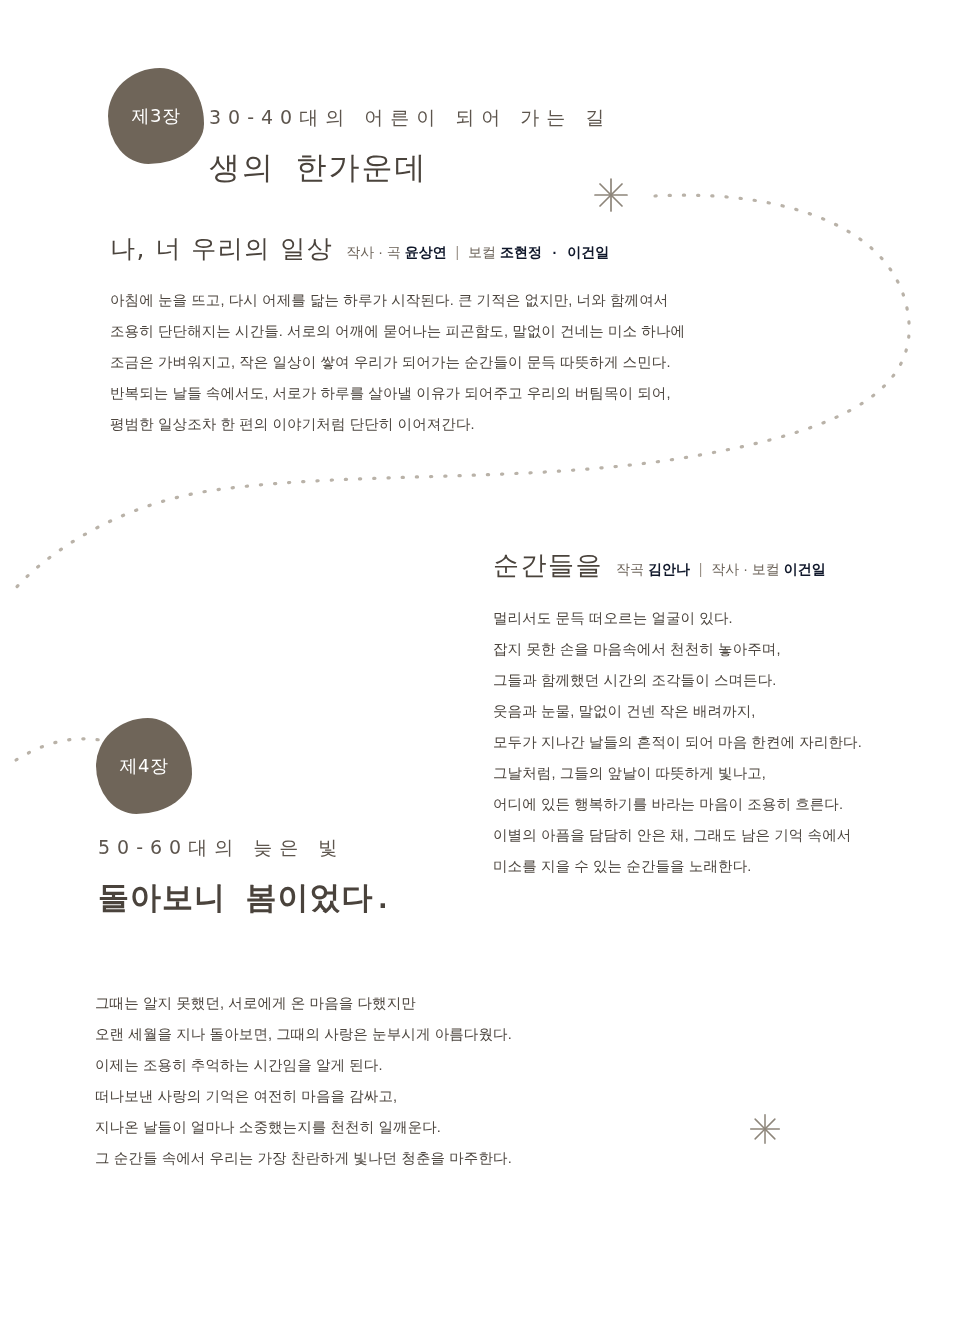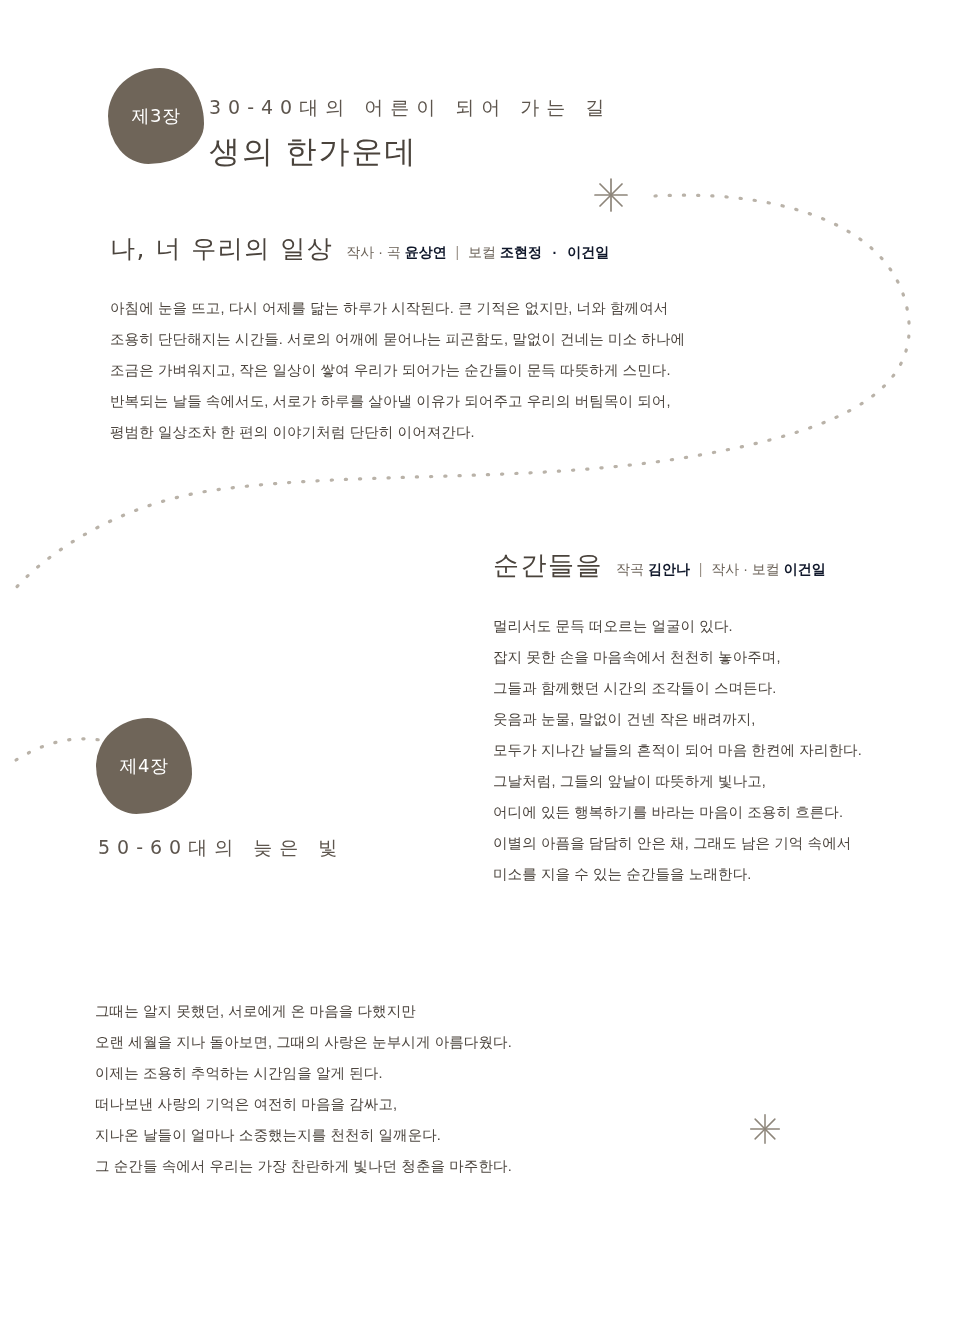--- a/index.html
+++ b/index.html
@@ -56,27 +56,27 @@
     font-size: 19px;
     letter-spacing: 7px;
     color: #5d554d;
     font-family: "DejaVu Sans", sans-serif;
     white-space: nowrap;
   }
   .chapter-title {
     font-size: 31px;
     letter-spacing: 2px;
     color: #4a433c;
-    margin-top: 10px;
-    font-family: Liberation Sans, sans-serif;
+    margin-top: 16px;
+    font-family: Liberation Mono, monospace;
     white-space: nowrap;
   }
   .chapter-title.bold { font-weight: bold; letter-spacing: 1px; }
 
-  #chapter3-head { left: 209px; top: 95px; }
+  #chapter3-head { left: 209px; top: 105px; }
   #chapter4-head { left: 98px; top: 835px; }
 
   
   .song { position: absolute; }
 
   .song-titleline {
     display: flex;
     align-items: baseline;
     gap: 13px;
     white-space: nowrap;
@@ -90,21 +90,21 @@
   .credit {
     font-size: 14px;
     color: #4e463f;
     white-space: nowrap;
   }
   .credit .role { color: #6b6258; }
   .credit .name { font-weight: bold; color: #0f172a; font-family: Liberation Mono, monospace; }
   .credit .bar { color: #9a9288; margin: 0 5px; }
 
   .lyrics {
-    margin-top: 28px;
+    margin-top: 20px;
     font-size: 14.5px;
     line-height: 31px;
     color: #4c453e;
     letter-spacing: 0.1px;
   }
   .lyrics div { white-space: nowrap; }
 
   #song-ilsang { left: 110px; top: 232px; }
   #song-geunalcheoreom { left: 493px; top: 548px; }
   #song-hwayangyeonhwa { left: 95px; top: 968px; }
@@ -191,20 +191,21 @@
       <div>이별의 아픔을 담담히 안은 채, 그래도 남은 기억 속에서</div>
       <div>미소를 지을 수 있는 순간들을 노래한다.</div>
     </div>
   </div>
 
   <div class="chapter-blob" id="chapter4-blob">
     <span>제4장</span>
   </div>
   <div class="chapter-head" id="chapter4-head">
     <div class="chapter-sub">50-60대의 늦은 빛</div>
+    <div class="chapter-title bold">돌아보니 봄이었다.</div>
   </div>
 
   <div class="song" id="song-hwayangyeonhwa">
     <div class="lyrics">
       <div>그때는 알지 못했던, 서로에게 온 마음을 다했지만</div>
       <div>오랜 세월을 지나 돌아보면, 그때의 사랑은 눈부시게 아름다웠다.</div>
       <div>이제는 조용히 추억하는 시간임을 알게 된다.</div>
       <div>떠나보낸 사랑의 기억은 여전히 마음을 감싸고,</div>
       <div>지나온 날들이 얼마나 소중했는지를 천천히 일깨운다.</div>
       <div>그 순간들 속에서 우리는 가장 찬란하게 빛나던 청춘을 마주한다.</div>

